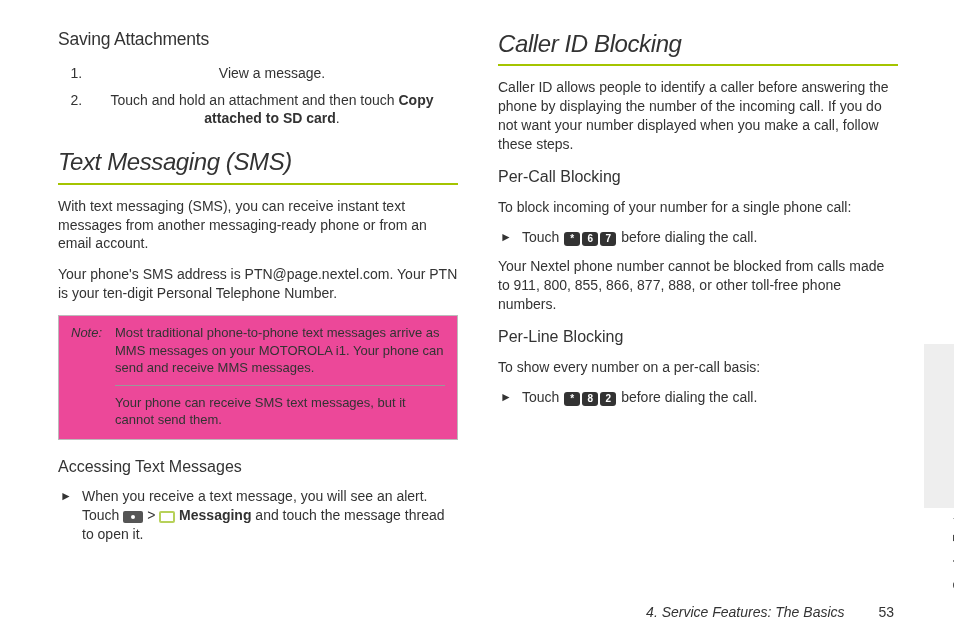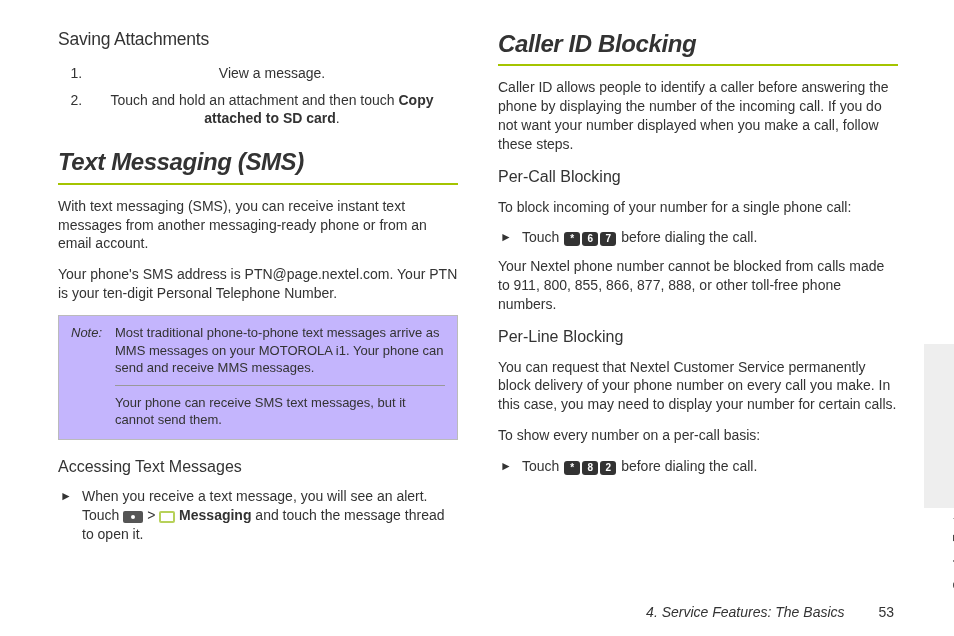--- a/index.html
+++ b/index.html
@@ -26,21 +26,21 @@
   .col p { margin: 0 0 12px 0; }
   .hsub {
     font-size: 17.5px;
     font-weight: normal;
     margin: 0 0 12px 0;
     letter-spacing: -0.2px;
   }
   .h2 {
     font-style: italic;
     font-size: 24px;
-    font-weight: bold;
+    font-weight: normal;
     letter-spacing: -0.4px;
     margin: 0 0 4px 0;
     color: #333;
   }
   .h3 {
     font-size: 16px;
     font-weight: normal;
     margin: 10px 0 10px 0;
   }
   .rule {
@@ -51,21 +51,21 @@
   }
   ol {
     margin: 0 0 18px 0;
     padding-left: 28px;
     text-align: center;
   }
   ol li { margin-bottom: 8px; }
   .bold { font-weight: bold; }
   .notebox {
     border: 1px solid #bbb;
-    background: #c4b5fd;
+    background: #ec4899;
     padding: 8px 12px 10px 12px;
     margin: 2px 0 16px 0;
     font-size: 13px;
   }
   .noterow { display:flex; }
   .notelabel {
     font-style: italic;
     width: 44px;
     flex-shrink: 0;
   }
@@ -206,21 +206,20 @@
     <p>To block incoming of your number for a single phone call:</p>
     <div class="bullet">
       <div class="arrow">►</div>
       <div class="btxt">
         <span>Touch </span><span class="keycap">*</span><span class="keycap">6</span><span class="keycap">7</span><span> before dialing the call.</span>
       </div>
     </div>
     <p>Your Nextel phone number cannot be blocked from calls made to 911, 800, 855, 866, 877, 888, or other toll-free phone numbers.</p>
 
     <div class="h3">Per-Line Blocking</div>
-    <p>You can request that Nextel Customer Service permanently block delivery of your phone number on every call you make.  In this case, you may need to display your number for certain calls.</p>
     <p>To show every number on a per-call basis:</p>
     <div class="bullet">
       <div class="arrow">►</div>
       <div class="btxt">
         <span>Touch </span><span class="keycap">*</span><span class="keycap">8</span><span class="keycap">2</span><span> before dialing the call.</span>
       </div>
     </div>
   </div>
 </div>
 

